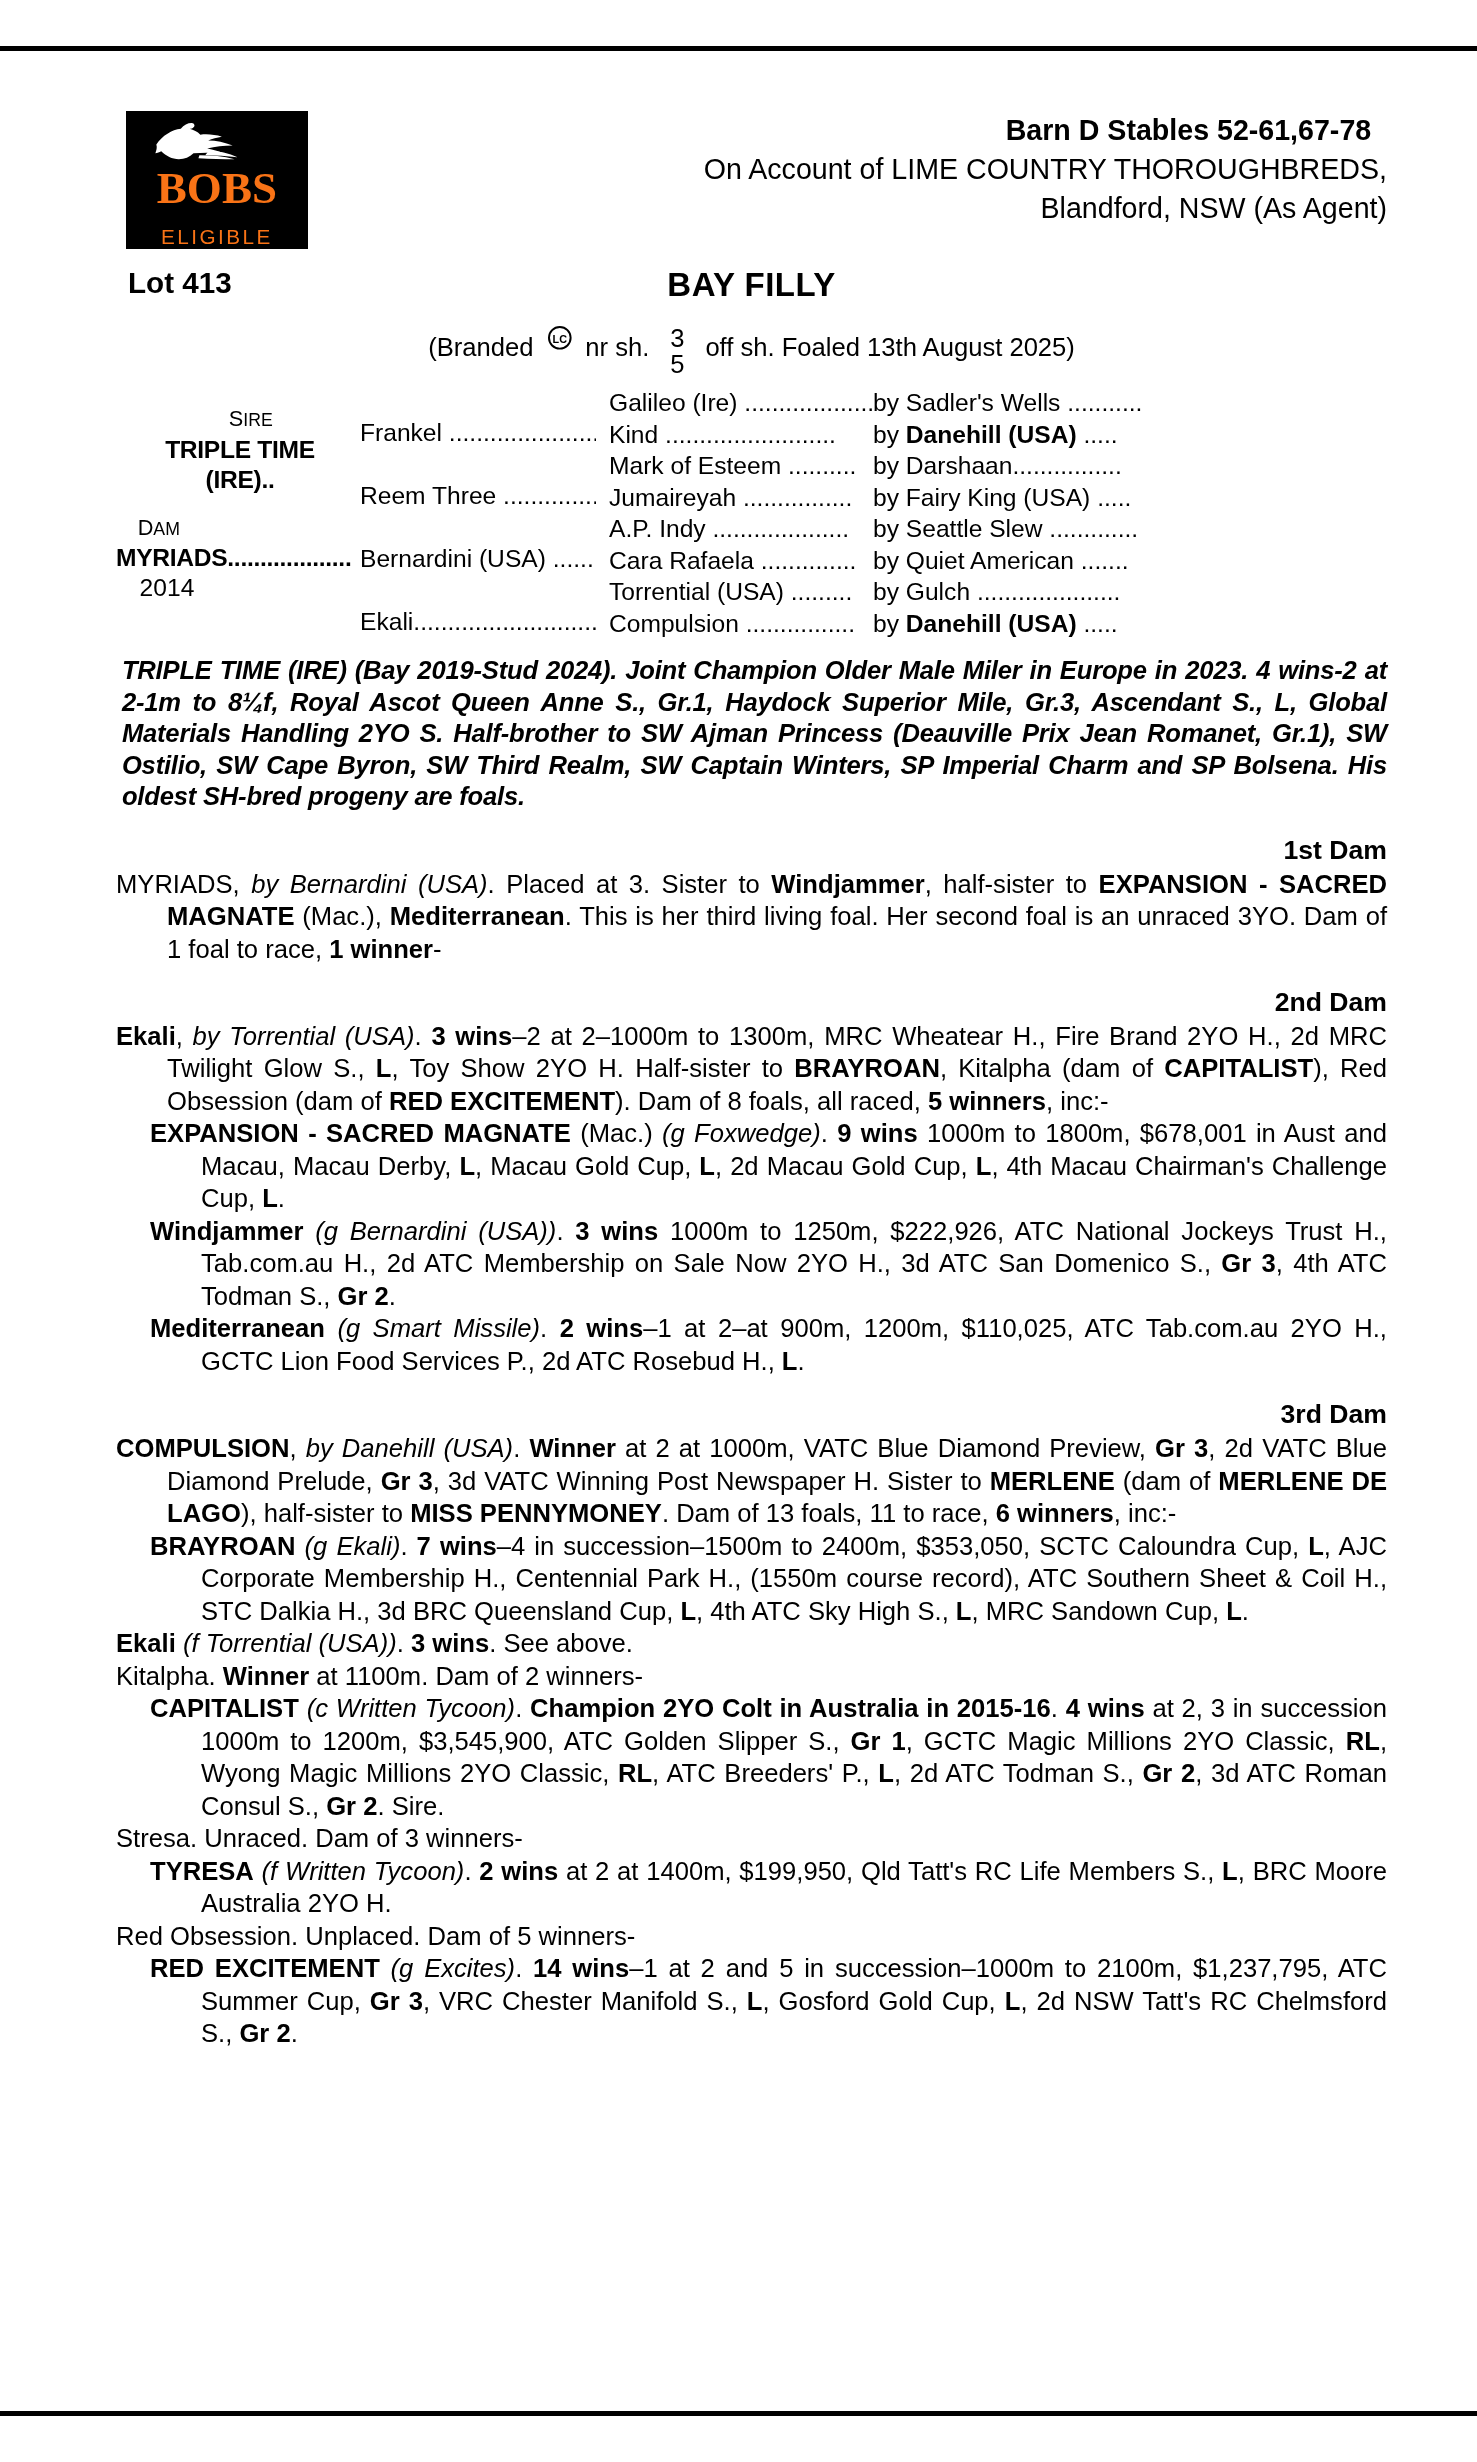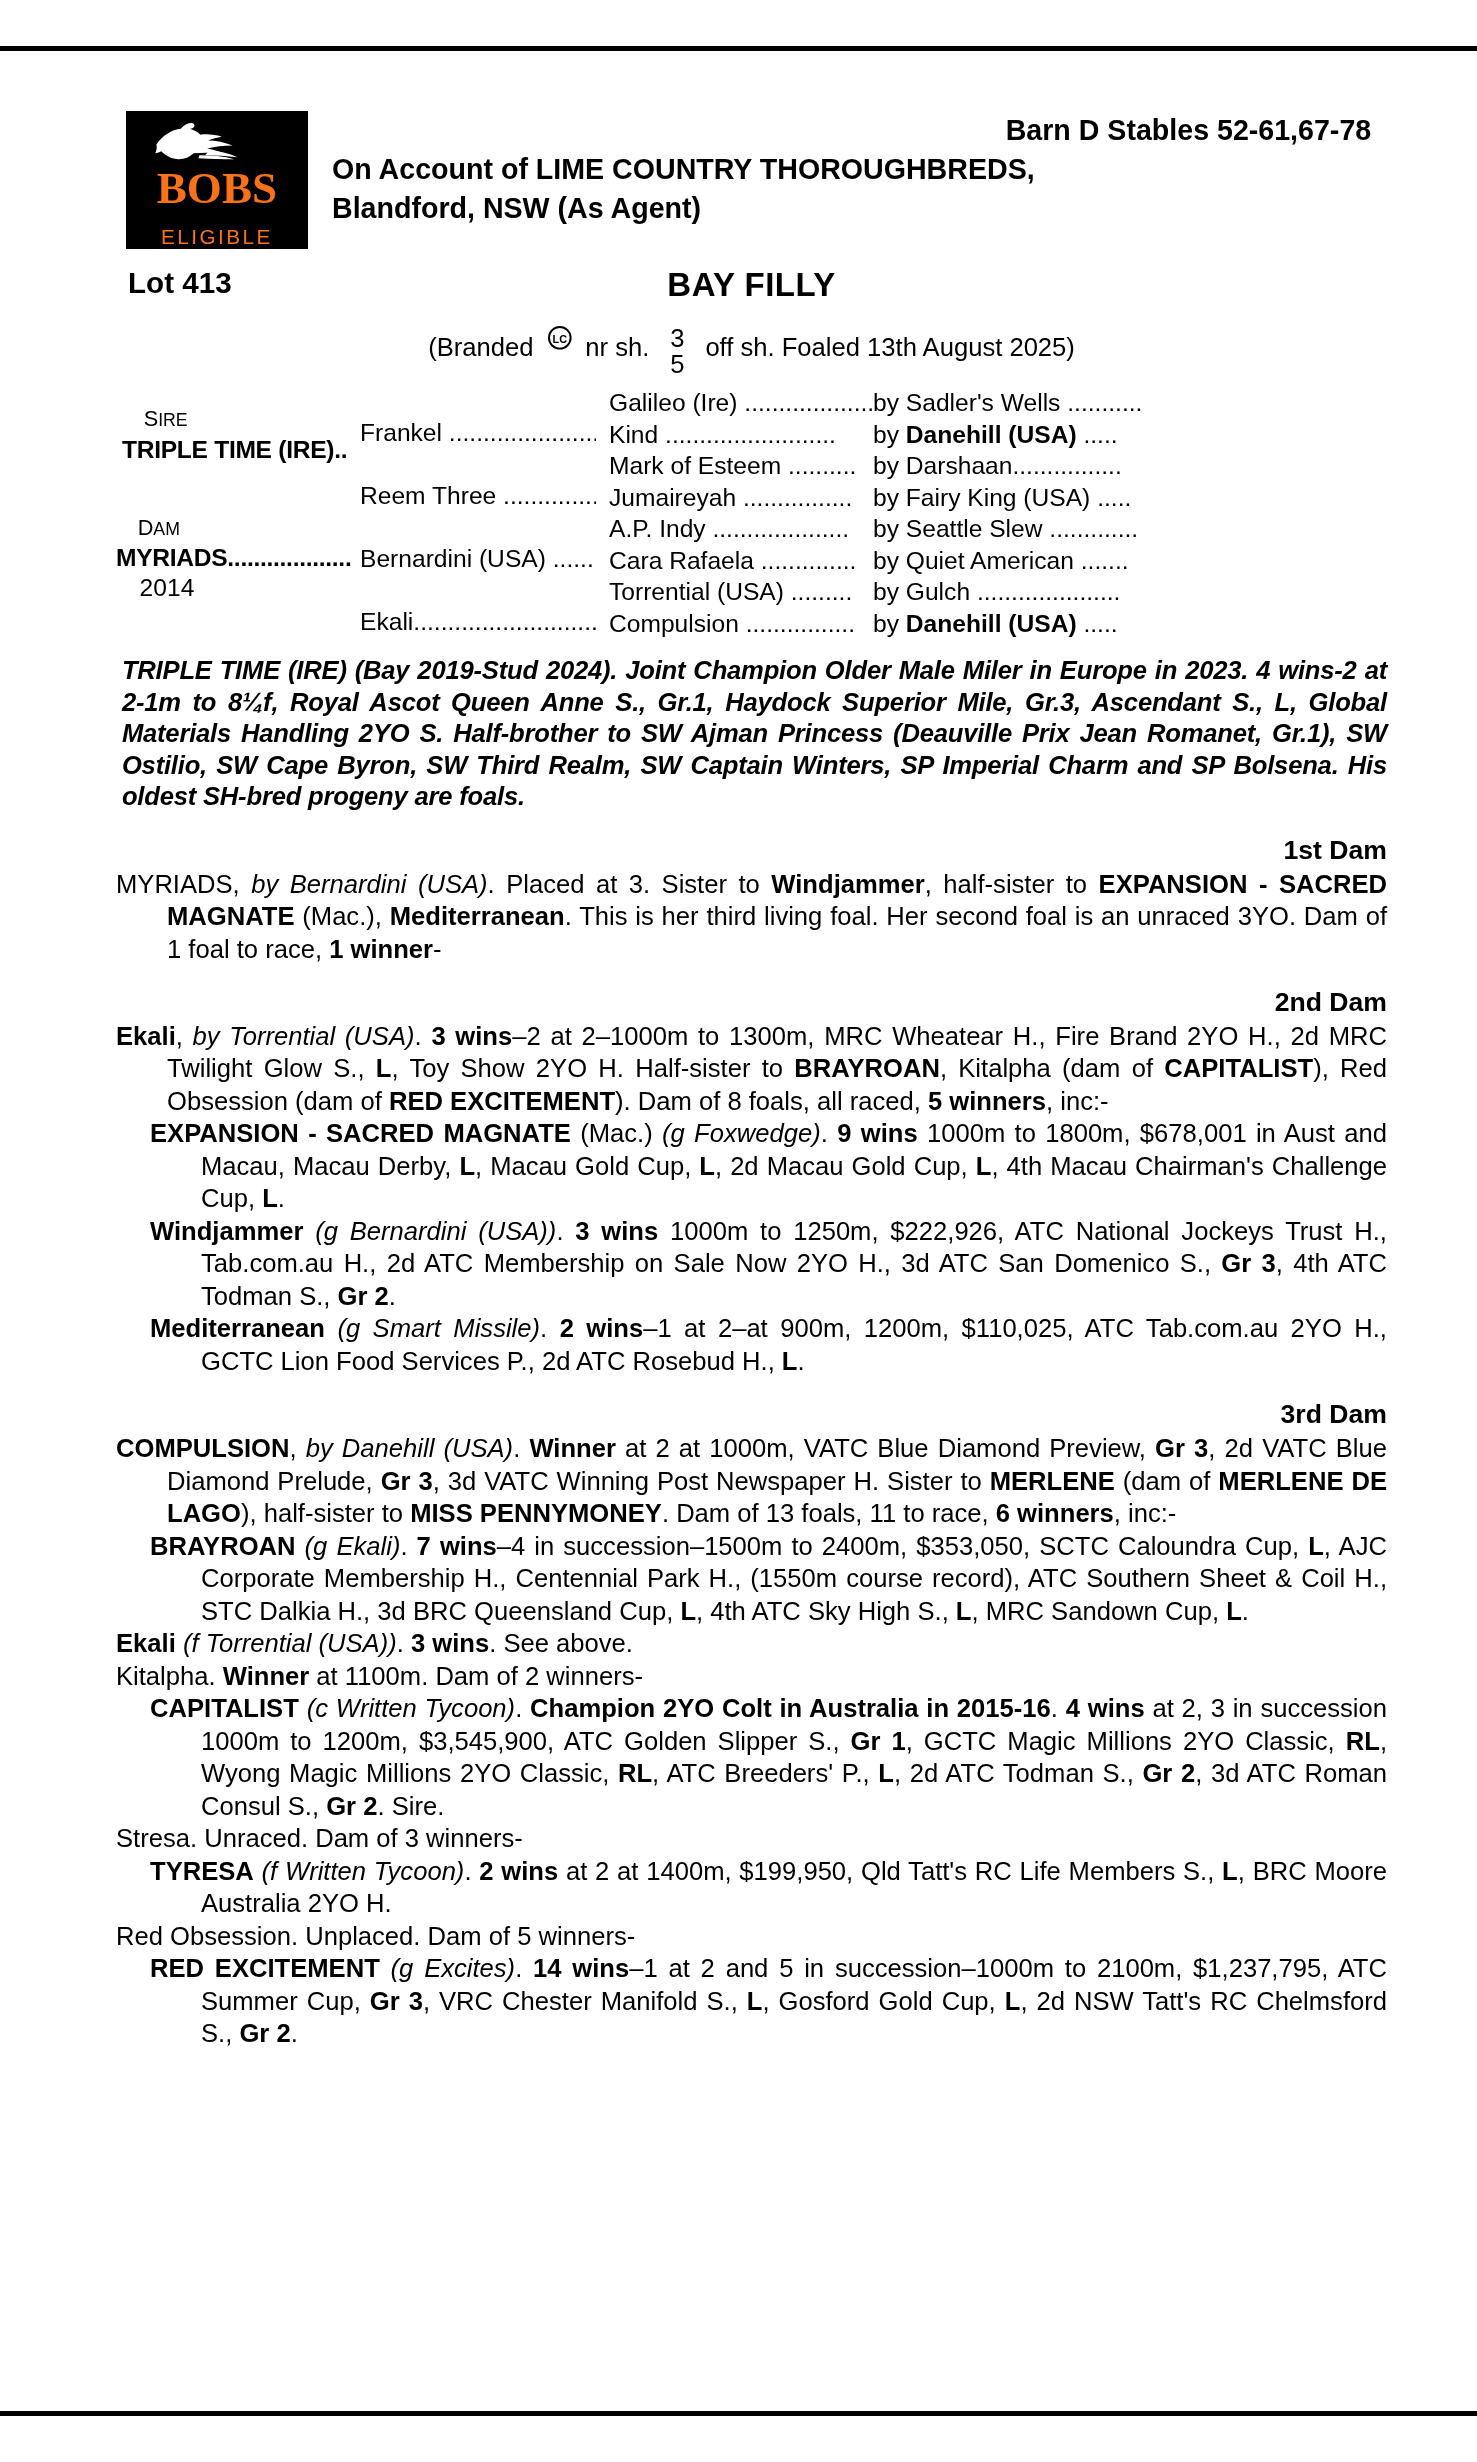--- a/index.html
+++ b/index.html
@@ -91,23 +91,23 @@
     text-align: center;
   }
   .barn-line {
     font-weight: bold;
     font-size: 28.6px;
     text-align: right;
     padding-right: 15.8px;
     line-height: 39px;
   }
   .account-line {
-    font-weight: bold;
+    font-weight: normal;
     font-size: 28.6px;
-    text-align: left;
+    text-align: right;
     line-height: 39px;
     padding-left: 24px;
   }
 
   
   .lot-row {
     position: relative;
     height: 51px;
   }
   .lot-number {
@@ -181,21 +181,21 @@
     font-weight: bold;
     font-size: 24.6px;
     line-height: 29.6px;
     letter-spacing: -0.3px;
   }
   .ped-year {
     padding-left: 23.6px;
     font-size: 24.6px;
     line-height: 29.6px;
   }
-  .ped-sire-block { position: absolute; left: 6px; top: 17.7px; }
+  .ped-sire-block { position: absolute; left: 12px; top: 17.7px; text-align: center; }
   .ped-dam-block  { position: absolute; left: 0; top: 126px; }
 
   .ped-col-g2 {
     position: absolute;
     left: 244px;
     top: 0;
     width: 236px;
   }
   .ped-g2-cell {
     height: 63px;

